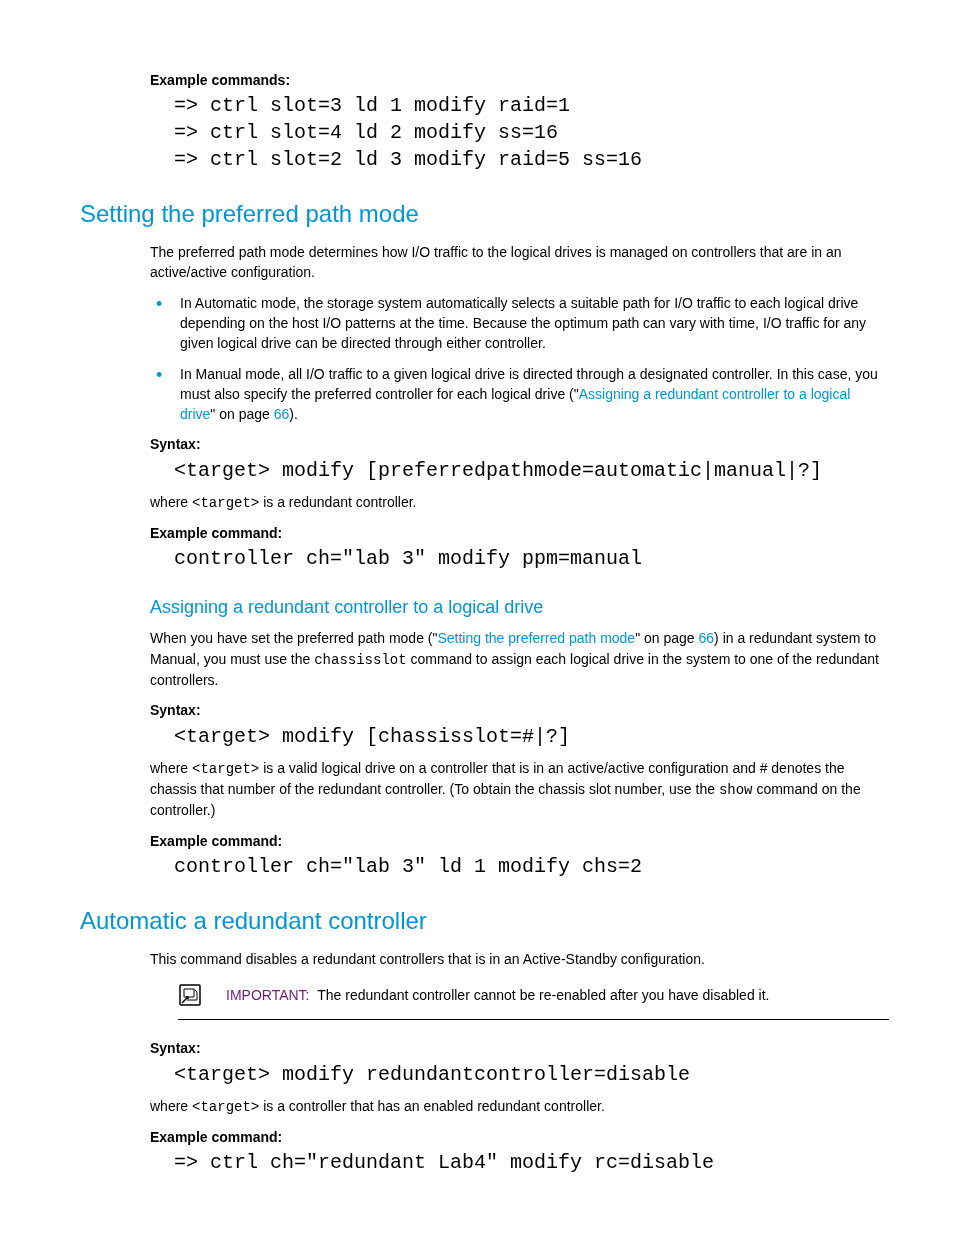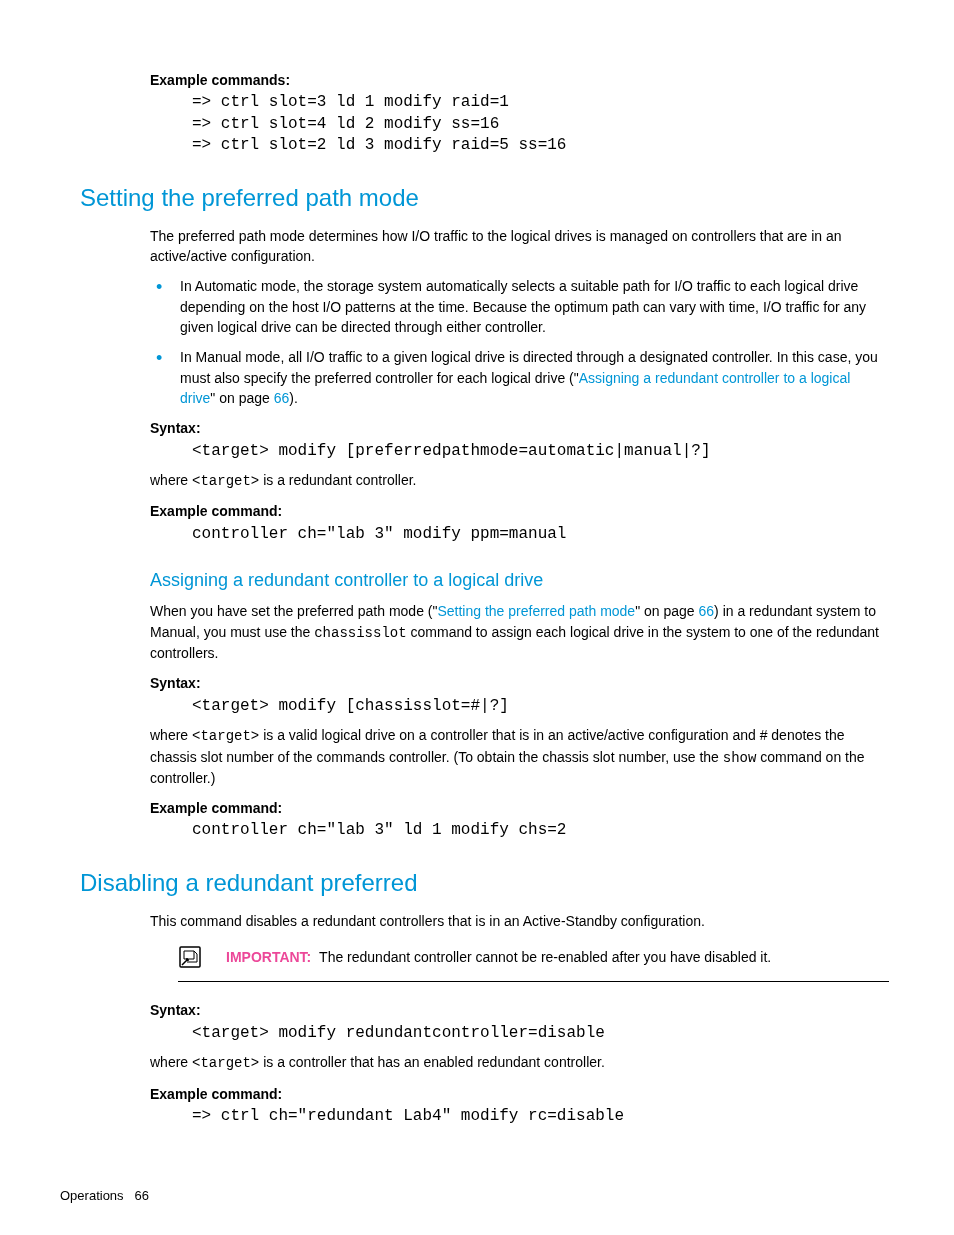--- a/index.html
+++ b/index.html
@@ -36,24 +36,24 @@
     top: -2px;
   }
   .label-bold {
     font-weight: bold;
     margin-top: 10px;
     margin-bottom: 2px;
   }
   .code-block {
     font-family: "Courier New", monospace;
     white-space: pre;
-    margin-left: 42px;
+    margin-left: 24px;
     margin-bottom: 8px;
     line-height: 1.35;
-    font-size: 16px;
+    font-size: 20px;
   }
   .code-inline {
     font-family: "Courier New", monospace;
     margin-top: 41px;
   }
   h2.section {
     font-family: "Futura", "Trebuchet MS", Arial, sans-serif;
     color: #0096d6;
     font-weight: normal;
     font-size: 24px;
@@ -80,22 +80,22 @@
   }
   .important-icon {
     position: absolute;
     left: 0;
     top: 4px;
   }
   .important-text {
     margin-left: 48px;
   }
   .important-label {
-    color: #ec4899;
-    font-weight: bold;
+    color: #701a75;
+    font-weight: normal;
   }
   .footer {
     margin-top: 60px;
     font-size: 13px;
   }
 </style>
 </head>
 <body>
 
 <div class="content">
@@ -130,27 +130,27 @@
   <h3 class="subsection">Assigning a redundant controller to a logical drive</h3>
 
   <p class="para">
     <span>When you have set the preferred path mode ("</span><a href="#" class="link">Setting the preferred path mode</a><span>" on page </span><a href="#" class="link">66</a><span>) in a redundant system to Manual, you must use the </span><span class="code-inline">chassisslot</span><span> command to assign each logical drive in the system to one of the redundant controllers.</span>
   </p>
 
   <div class="label-bold">Syntax:</div>
   <div class="code-block">&lt;target&gt; modify [chassisslot=#|?]</div>
 
   <p class="para">
-    <span>where </span><span class="code-inline">&lt;target&gt;</span><span> is a valid logical drive on a controller that is in an active/active configuration and # denotes the chassis slot number of the commands controller. (To obtain the chassis slot number, use the </span><span class="code-inline">show</span><span> command on the controller.)</span>
+    <span>where </span><span class="code-inline">&lt;target&gt;</span><span> is a valid logical drive on a controller that is in an active/active configuration and # denotes the chassis that number of the redundant controller. (To obtain the chassis slot number, use the </span><span class="code-inline">show</span><span> command on the controller.)</span>
   </p>
 
   <div class="label-bold">Example command:</div>
   <div class="code-block">controller ch="lab 3" ld 1 modify chs=2</div>
 
-  <h2 class="section">Disabling a redundant preferred</h2>
+  <h2 class="section">Automatic a redundant controller</h2>
 
   <p class="para">This command disables a redundant controllers that is in an Active-Standby configuration.</p>
 
   <div class="important-box">
     <span class="important-icon">
       <svg width="24" height="24" viewBox="0 0 24 24" fill="none" stroke="#000" stroke-width="1.5">
         <rect x="2" y="2" width="20" height="20" rx="1"></rect>
         <path d="M6 6 L16 6 L16 14 L6 14 Z M16 6 L19 9 L19 17 L9 17" stroke-width="1"></path>
         <path d="M4 20 L10 14 M10 14 L8 14 M10 14 L10 16" stroke-width="1.5"></path>
       </svg>

